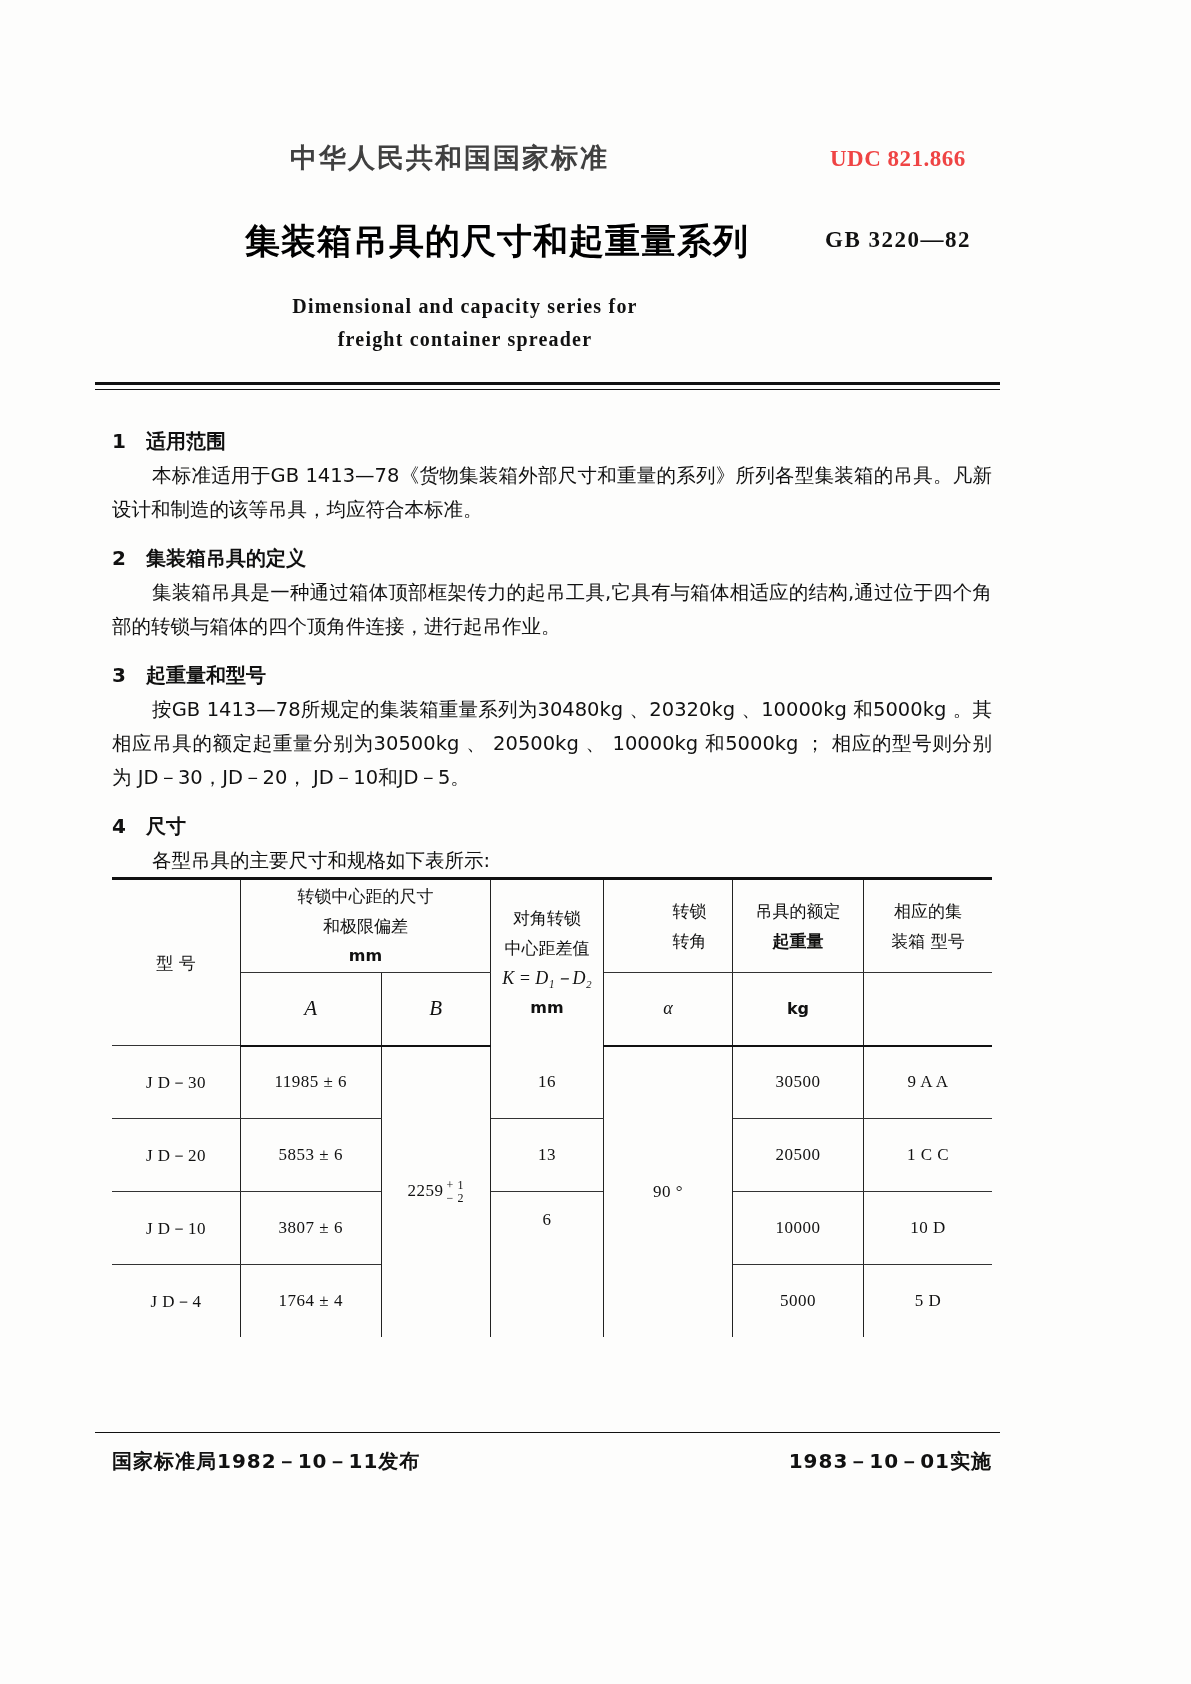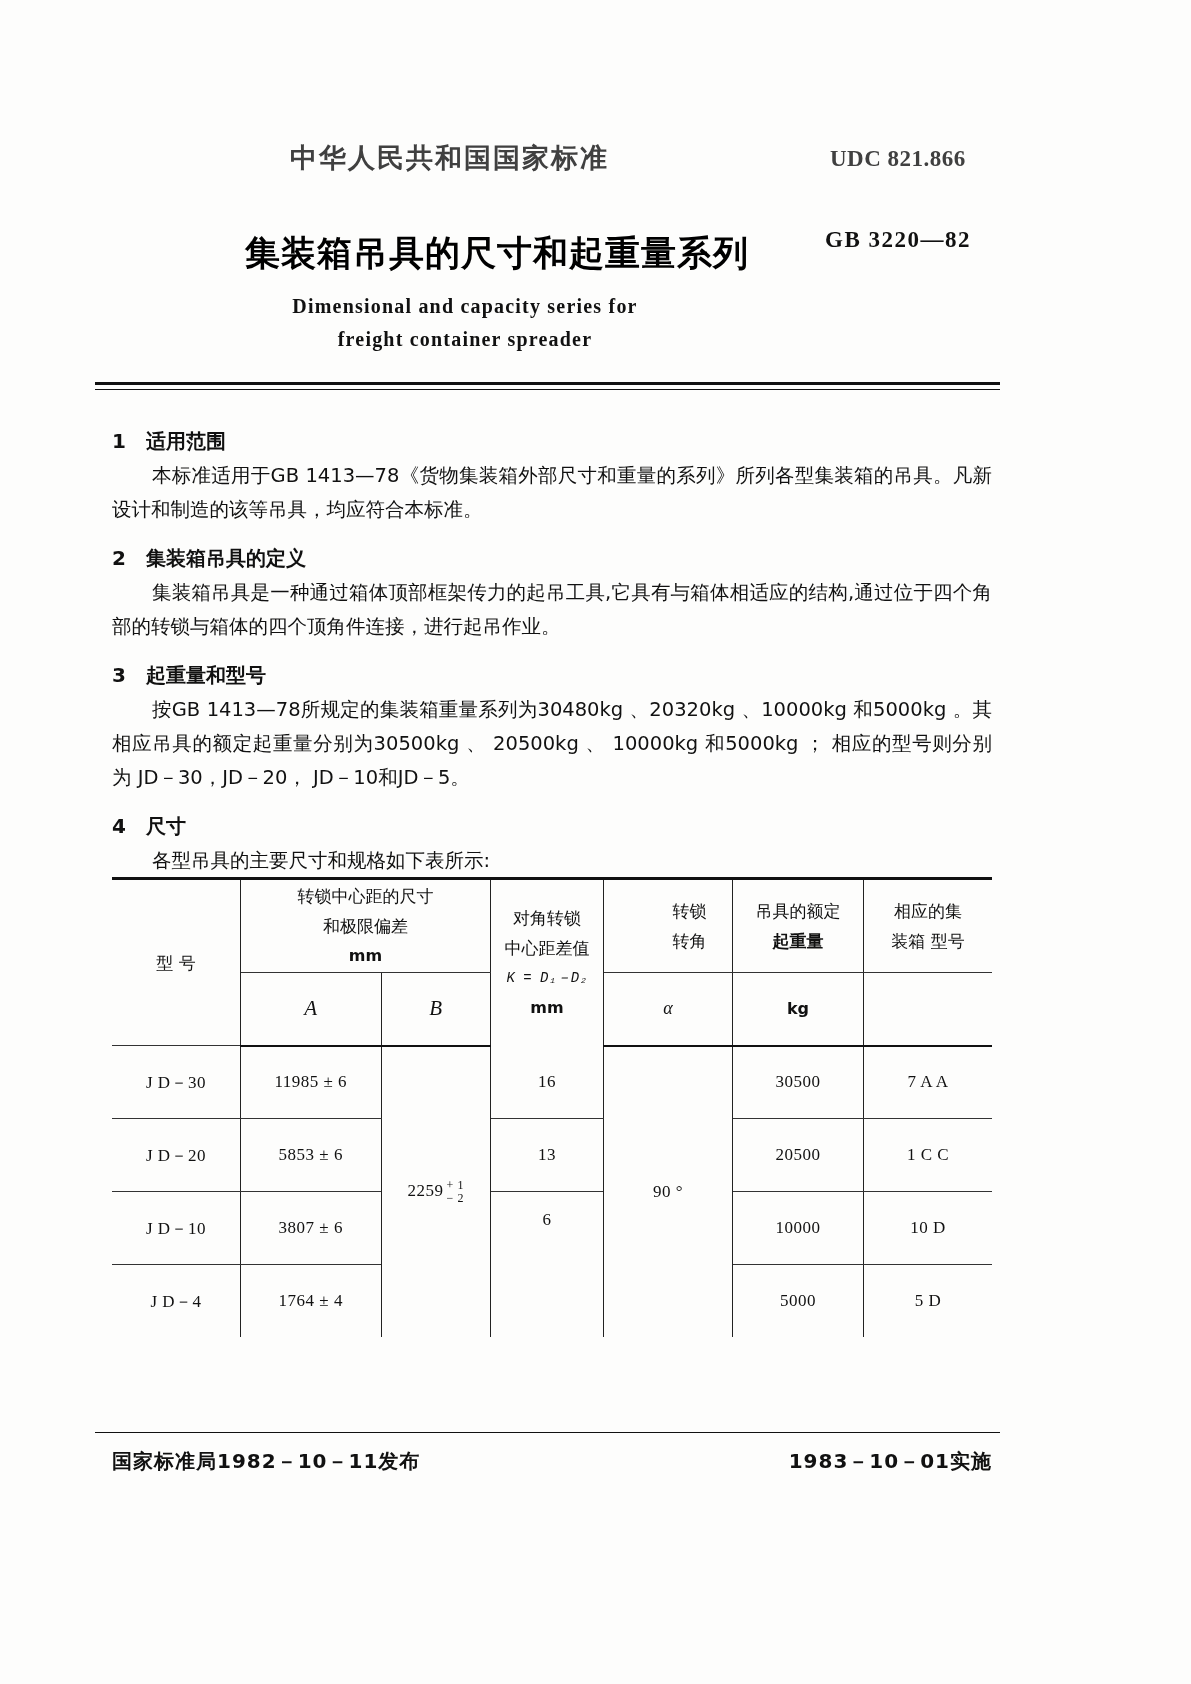--- a/index.html
+++ b/index.html
@@ -23,25 +23,25 @@
   .hdr-row1{position:relative;height:46px;}
   .nat-std{
     position:absolute;left:195px;top:0;
     font-family:"DejaVu Sans","Liberation Sans",sans-serif;
     font-weight:bold;font-size:27px;letter-spacing:2px;
     color:#404040;
   }
   .udc{
     position:absolute;left:735px;top:6px;
     font-family:"Liberation Serif","DejaVu Serif",serif;
-    font-weight:bold;font-size:23px;letter-spacing:.5px;color:#404040;
+    font-weight:bold;font-size:23px;letter-spacing:.5px;color:#ef4444;
   }
   .hdr-row2{position:relative;height:56px;margin-top:32px;}
   .doc-title{
-    position:absolute;left:150px;top:12px;
+    position:absolute;left:150px;top:0;
     font-family:"DejaVu Sans","Liberation Sans",sans-serif;
     font-weight:bold;font-size:35px;letter-spacing:1px;color:#000;
   }
   .gbno{
     position:absolute;left:730px;top:9px;
     font-family:"Liberation Serif","DejaVu Serif",serif;
     font-weight:bold;font-size:23px;letter-spacing:1.5px;color:#111;
   }
   .en-title{
     position:absolute;left:0;top:150px;width:740px;
@@ -92,22 +92,22 @@
   }
   .topline{border-top:3px solid #111 !important;}
   .thickline{border-bottom:2px solid #111 !important;}
   .thinline{border-bottom:1px solid #333 !important;}
   .noleft{border-left:none !important;}
   .noright{border-right:none !important;}
   .hcell{font-size:17px;line-height:30px;}
   .ital{font-family:"Liberation Serif","DejaVu Serif",serif;font-style:italic;font-size:21px;}
   .kgl{font-family:"DejaVu Sans","Liberation Sans",sans-serif;font-weight:bold;font-size:16px;}
   .kformula{
-    font-family:Liberation Mono, monospace;
-    font-style:italic;font-size:14px;white-space:nowrap;
+    font-family:Liberation Serif, serif;
+    font-style:italic;font-size:18px;white-space:nowrap;
   }
   .datacell{font-family:"Liberation Serif","DejaVu Serif",serif;font-size:17px;letter-spacing:.5px;}
   .tol{display:inline-block;vertical-align:middle;font-size:12px;line-height:13px;text-align:left;margin-left:3px;}
   
   .footer{
     position:absolute;left:112px;top:1448px;width:880px;
     display:flex;justify-content:space-between;
     font-family:"DejaVu Sans","Liberation Sans",sans-serif;
     font-weight:bold;font-size:20px;letter-spacing:1px;color:#111;
   }
@@ -207,21 +207,21 @@
 
       <tr>
         <td class="thinline noleft datacell" style="height:72px;">J D－30</td>
         <td class="thinline datacell">11985 ± 6</td>
         <td rowspan="4" class="datacell">
           <span>2259</span><span class="tol"><span style="display:block">+ 1</span><span style="display:block">− 2</span></span>
         </td>
         <td class="thinline datacell">16</td>
         <td rowspan="4" class="datacell">90 °</td>
         <td class="thinline datacell">30500</td>
-        <td class="thinline noright datacell">7 A A</td>
+        <td class="thinline noright datacell">9 A A</td>
       </tr>
 
       <tr>
         <td class="thinline noleft datacell" style="height:72px;">J D－20</td>
         <td class="thinline datacell">5853 ± 6</td>
         <td class="thinline datacell">13</td>
         <td class="thinline datacell">20500</td>
         <td class="thinline noright datacell">1 C C</td>
       </tr>
 

